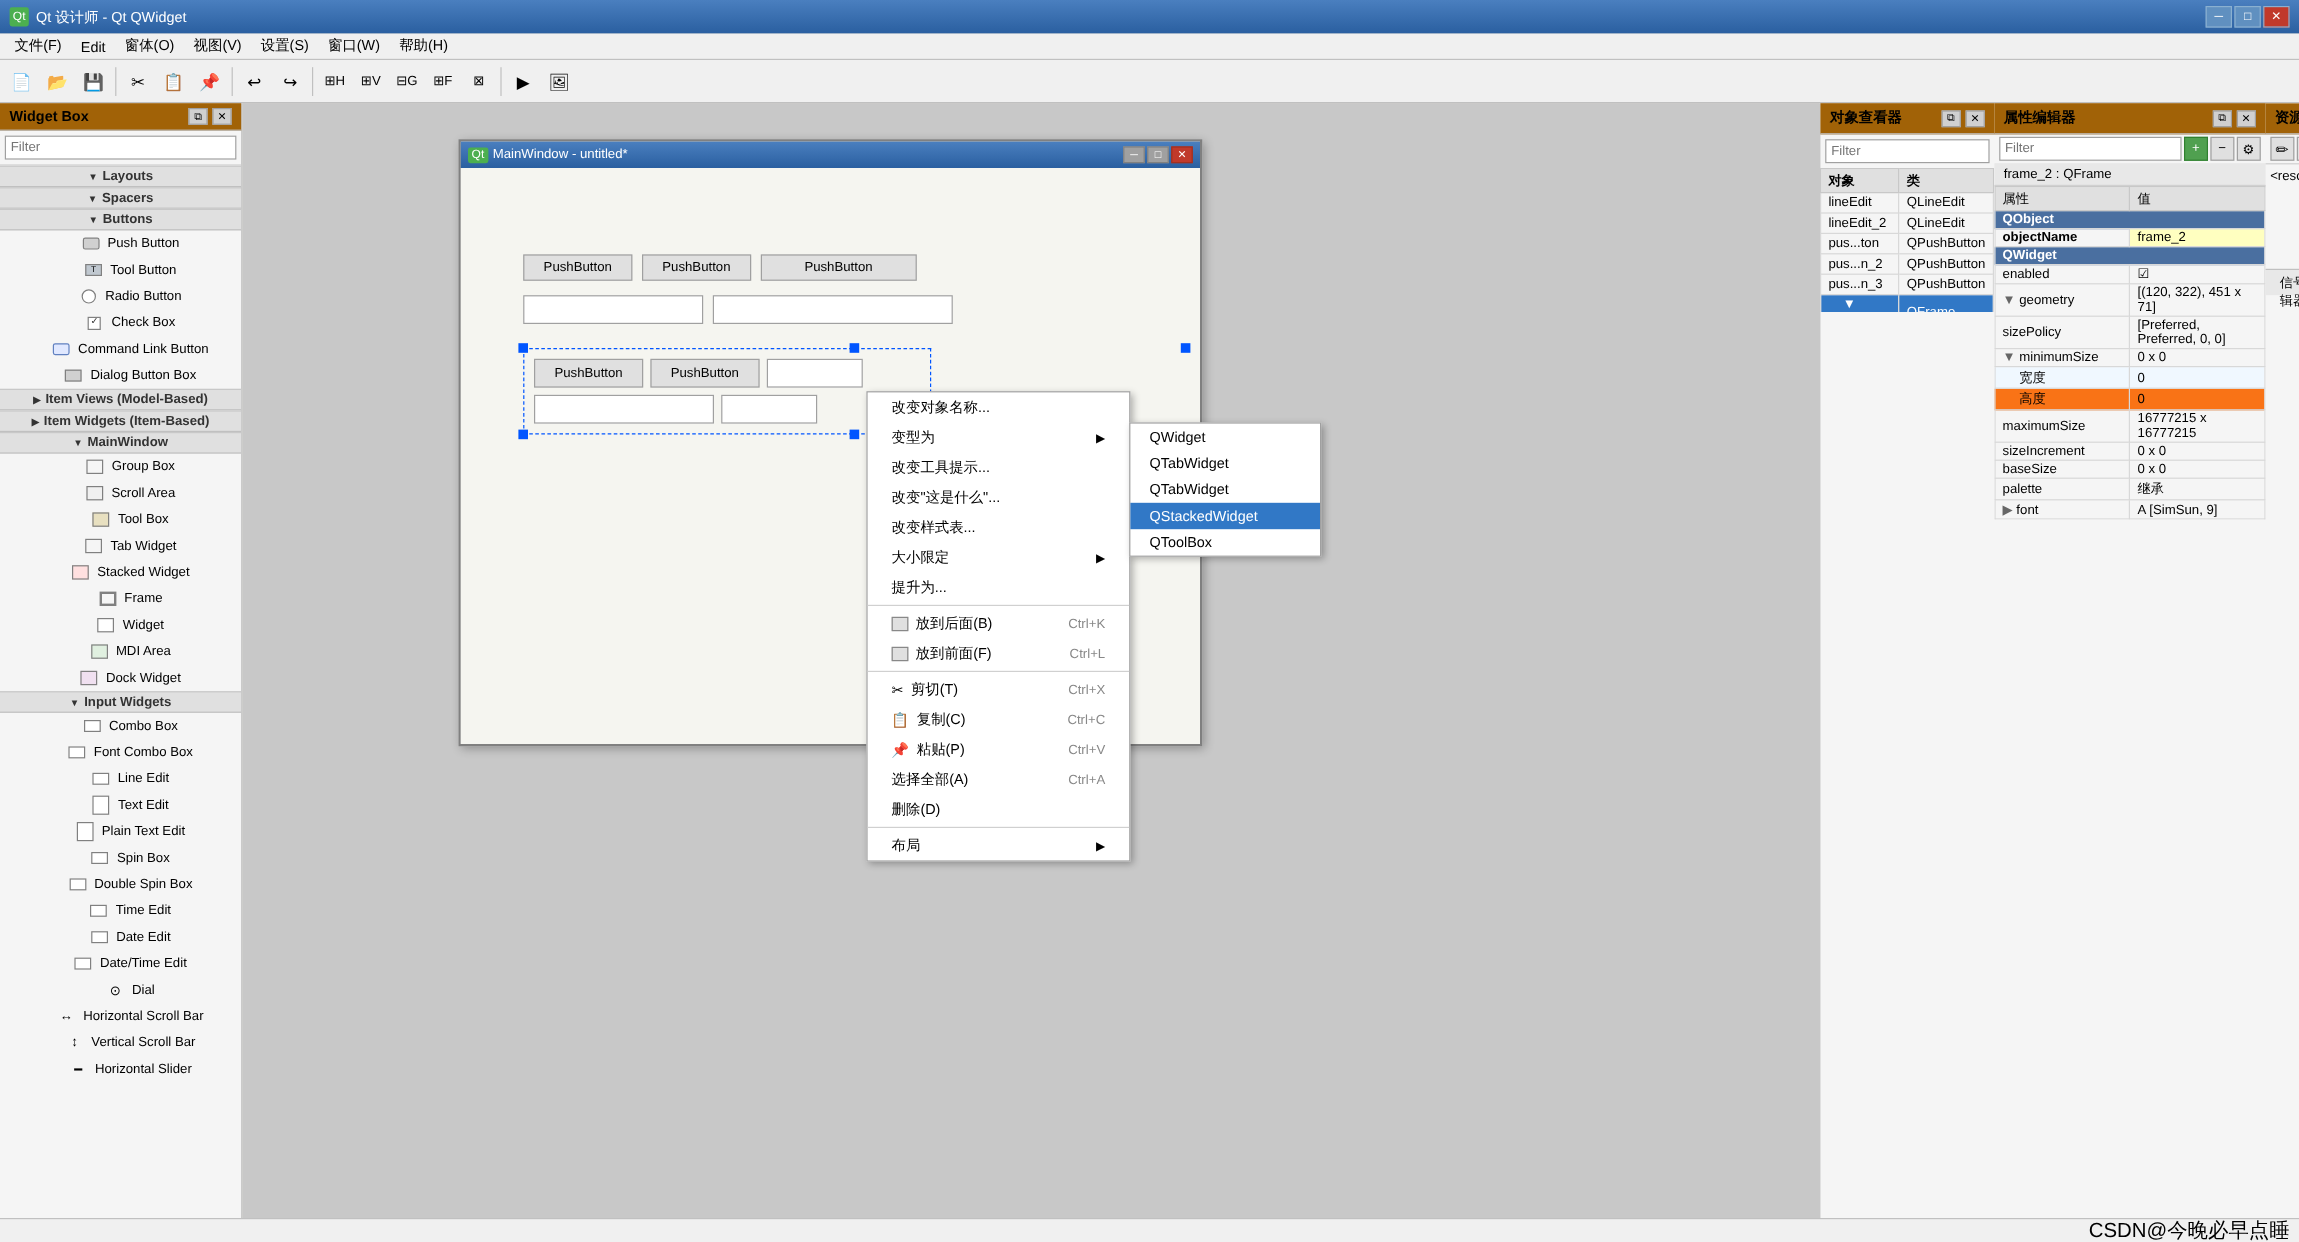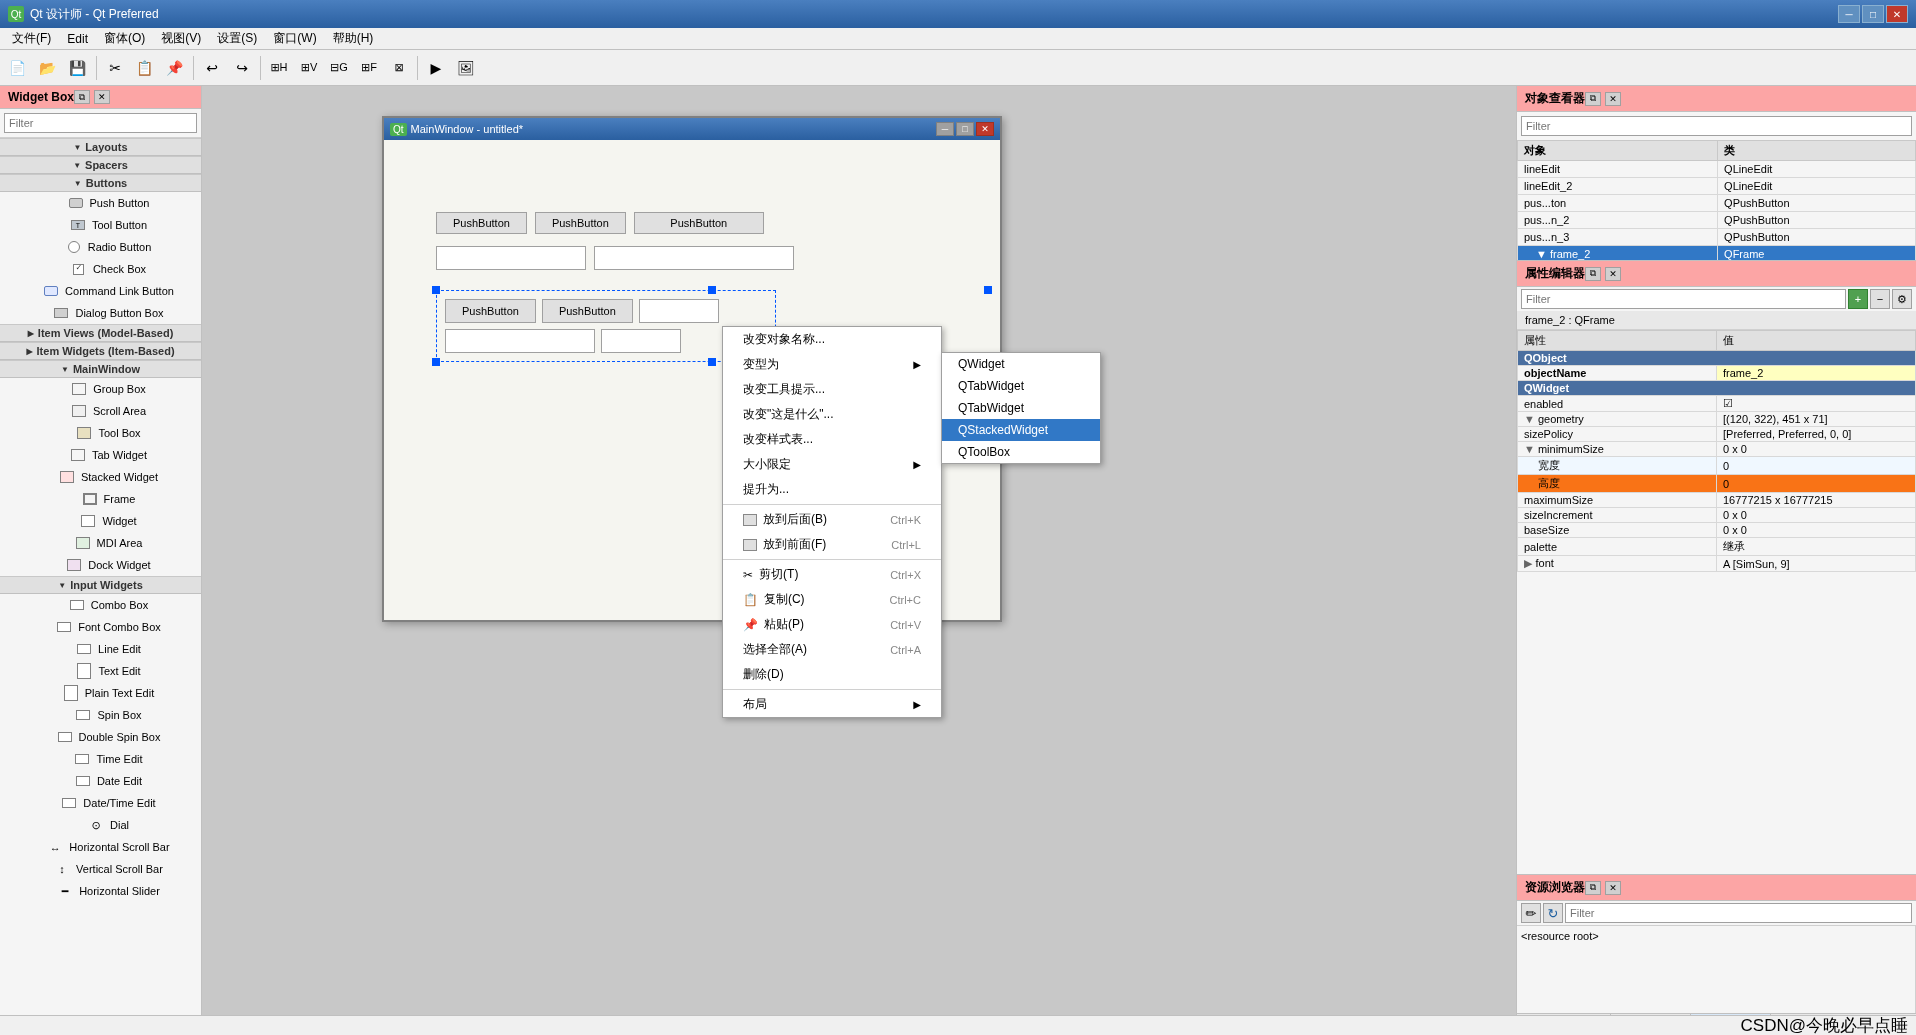--- a/index.html
+++ b/index.html
@@ -20,36 +20,36 @@
     
     .toolbar { background: #f0f0f0; height: 36px; display: flex; align-items: center; padding: 0 4px; border-bottom: 1px solid #c0c0c0; gap: 2px; }
     .tb-btn { width: 28px; height: 28px; background: #f0f0f0; border: 1px solid transparent; cursor: pointer; display: flex; align-items: center; justify-content: center; font-size: 14px; }
     .tb-separator { width: 1px; height: 24px; background: #c0c0c0; margin: 0 2px; }
     
     
     .main-layout { display: flex; height: calc(1035px - 86px); }
     
     
     .widget-box { width: 202px; background: #f5f5f5; border-right: 1px solid #c0c0c0; display: flex; flex-direction: column; }
-    .panel-title-bar { background: #fca5a5; border-bottom: 1px solid #c0c0c0; padding: 4px 8px; display: flex; align-items: center; justify-content: flex-start; font-size: 12px; font-weight: bold; }
+    .panel-title-bar { background: #a16207; border-bottom: 1px solid #c0c0c0; padding: 4px 8px; display: flex; align-items: center; justify-content: space-between; font-size: 12px; font-weight: bold; }
     .panel-title-controls { display: flex; gap: 4px; }
     .panel-ctrl-btn { width: 16px; height: 14px; background: #d0d0d0; border: 1px solid #a0a0a0; font-size: 9px; cursor: pointer; display: flex; align-items: center; justify-content: center; }
     .search-box { padding: 4px; border-bottom: 1px solid #d0d0d0; }
     .search-input { width: 100%; height: 20px; border: 1px solid #a0a0a0; padding: 0 4px; font-size: 11px; background: white; }
     .widget-list { flex: 1; overflow-y: auto; }
     .widget-category { background: #e0e0e0; padding: 2px 8px; font-weight: bold; font-size: 11px; color: #333; text-align: center; border-bottom: 1px solid #c0c0c0; border-top: 1px solid #c8c8c8; cursor: pointer; display: flex; align-items: center; justify-content: center; gap: 4px; }
     .widget-item { padding: 2px 8px 2px 24px; font-size: 11px; cursor: pointer; display: flex; align-items: center; gap: 6px; height: 22px; justify-content: center; }
     .widget-item-icon { width: 16px; height: 16px; display: flex; align-items: center; justify-content: center; flex-shrink: 0; }
     .collapse-arrow { font-size: 8px; }
     
     
     .center-area { flex: 1; background: #c8c8c8; position: relative; overflow: hidden; }
     
     
-    .right-panel { width: 400px; background: #f5f5f5; border-left: 1px solid #c0c0c0; display: flex; flex-direction: column; }
+    .right-panel { width: 400px; background: #f5f5f5; border-left: 1px solid #c0c0c0; display: flex; flex-direction: row; }
     
     
     .obj-inspector { border-bottom: 1px solid #c0c0c0; display: flex; flex-direction: column; }
     .obj-table { width: 100%; border-collapse: collapse; font-size: 11px; }
     .obj-table th { background: #e0e0e0; border: 1px solid #c8c8c8; padding: 2px 6px; text-align: left; font-weight: bold; }
     .obj-table td { border: 1px solid #d8d8d8; padding: 2px 6px; }
     .obj-row-selected { background: #3178c6; color: white; }
     
     
     .prop-editor { flex: 1; display: flex; flex-direction: column; border-bottom: 1px solid #c0c0c0; }
@@ -113,21 +113,21 @@
     .icon-spin { width: 14px; height: 10px; border: 1px solid #808080; background: white; }
     
     .prop-scroll { overflow-y: auto; max-height: 280px; }
   </style>
 </head>
 <body>
 
 <div class="title-bar">
   <div class="title-bar-left">
     <div class="title-bar-icon">Qt</div>
-    <span>Qt 设计师 - Qt Preferred</span>
+    <span>Qt 设计师 - Qt QWidget</span>
   </div>
   <div class="title-bar-controls">
     <button class="title-btn">─</button>
     <button class="title-btn">□</button>
     <button class="title-btn close">✕</button>
   </div>
 </div>
 
 <div class="menu-bar">
   <span class="menu-item">文件(F)</span>

